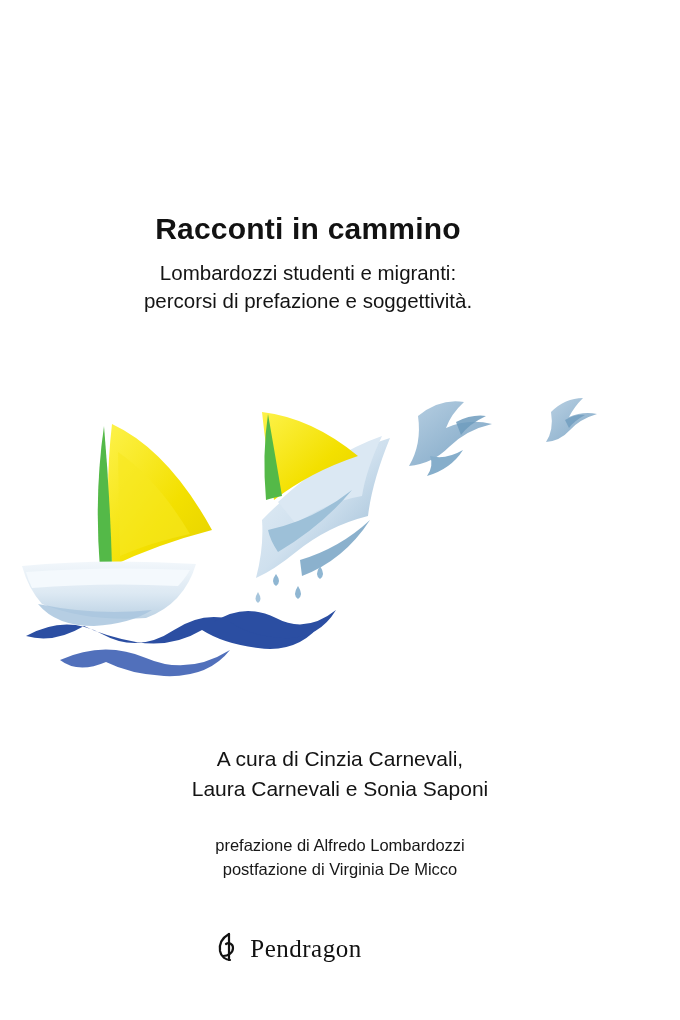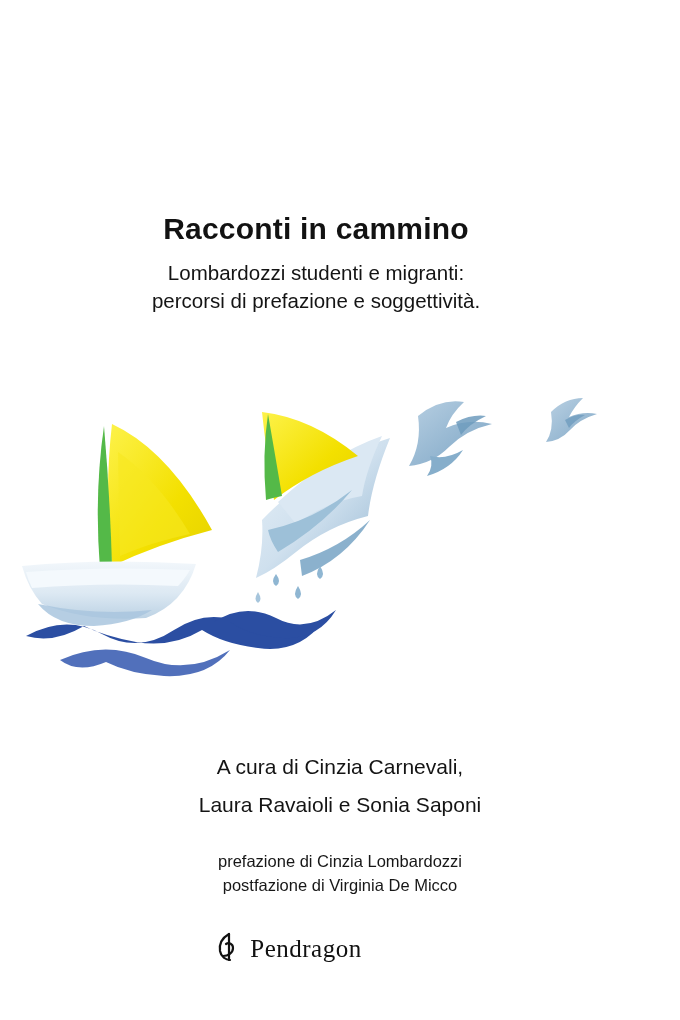--- a/index.html
+++ b/index.html
@@ -20,21 +20,21 @@
     width: 680px;
     height: 1020px;
     background: #ffffff;
     box-sizing: border-box;
   }
 
   
   .title-block {
     position: absolute;
     top: 212px;
-    left: 8px;
+    left: 0;
     width: 616px;
     text-align: center;
   }
   .main-title {
     font-size: 30px;
     font-weight: bold;
     letter-spacing: 0.2px;
     color: #121212;
     margin: 0 0 14px 0;
     line-height: 1.1;
@@ -64,21 +64,21 @@
     position: absolute;
     top: 744px;
     left: 0;
     width: 680px;
     text-align: center;
   }
   .editors-line {
     font-size: 21px;
     color: #141414;
     line-height: 1.42;
-    margin: 8px;
+    margin: 0;
   }
   .contrib {
     margin-top: 30px;
   }
   .contrib-line {
     font-size: 16.5px;
     color: #171717;
     line-height: 1.45;
     margin: 0;
   }
@@ -182,23 +182,23 @@
       <g>
         <path d="M26 276 q40 -22 76 -2 q36 20 72 -4 q36 -24 74 -4 q38 20 76 -6 q-24 34 -66 28 q-34 -4 -56 -18 q-30 18 -66 12 q-32 -6 -52 -16 q-30 18 -58 10 z" fill="#2b4ea2"></path>
         <path d="M60 300 q44 -20 86 -2 q42 18 84 -8 q-22 28 -66 26 q-34 -2 -58 -14 q-28 12 -46 -2 z" fill="#3e61b4" opacity="0.9"></path>
         <path d="M214 262 q30 -20 62 -4 q30 16 60 -8 q-18 30 -54 28 q-32 -2 -52 -16 z" fill="#2b4ea2"></path>
       </g>
     </svg>
   </div>
 
   <div class="credits">
     <p class="editors-line">A cura di Cinzia Carnevali,</p>
-    <p class="editors-line">Laura Ravaioli e Sonia Saponi</p>
+    <p class="editors-line">Laura Carnevali e Sonia Saponi</p>
     <div class="contrib">
-      <p class="contrib-line">prefazione di Cinzia Lombardozzi</p>
+      <p class="contrib-line">prefazione di Alfredo Lombardozzi</p>
       <p class="contrib-line">postfazione di Virginia De Micco</p>
     </div>
   </div>
 
   <div class="publisher">
     <span class="publisher-mark">
       <svg width="26" height="30" viewBox="0 0 26 30" xmlns="http://www.w3.org/2000/svg">
         <path d="M13 2 C6 6 3 12 4 19 C5 25 10 28 14 28" fill="none" stroke="#111111" stroke-width="2.2" stroke-linecap="round"></path>
         <path d="M13 2 L13 28" fill="none" stroke="#111111" stroke-width="2.2" stroke-linecap="round"></path>
         <path d="M7 24 C12 24 17 21 17 16 C17 12 13 10 10 12" fill="none" stroke="#111111" stroke-width="2.2" stroke-linecap="round"></path>

